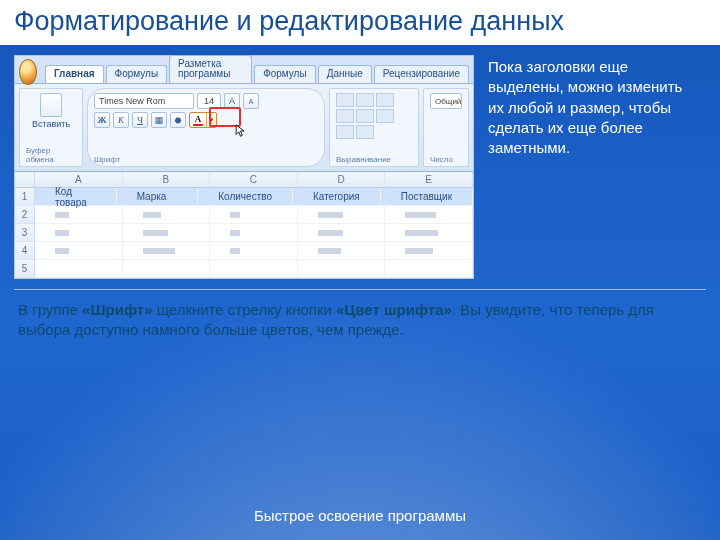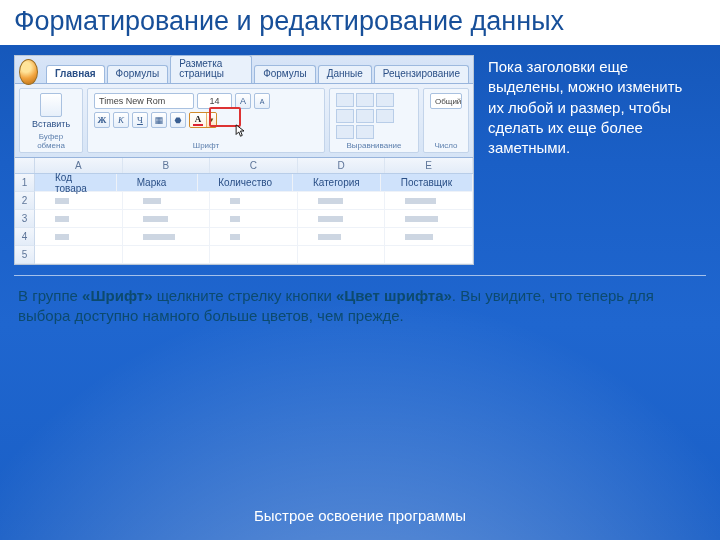--- a/index.html
+++ b/index.html
@@ -46,42 +46,42 @@
     background:linear-gradient(#eaf1fb,#d6e4f6);
     border-bottom:1px solid #97b4dc;
     min-height:72px;
   }
   .rgroup {
     border:1px solid #c3d4ea; background:#f2f7fd;
     border-radius:2px; padding:4px 6px 2px; position:relative;
     display:flex; flex-direction:column; justify-content:space-between;
   }
   .rgroup .glabel {
-    font-size:8px; color:#5c7fad; text-align:center; margin-top:2px;
+    font-size:8px; color:#5c7fad; text-align:left; margin-top:16px;
   }
   .clip-group { width:64px; }
   .paste {
     display:flex; flex-direction:column; align-items:center; gap:2px;
     font-size:9px; color:#2a4f86;
   }
   .paste-icon {
     width:22px; height:24px;
     background:linear-gradient(#fff,#e6effa);
     border:1px solid #a9c1e0; border-radius:2px;
   }
-  .font-group { flex:1; }
+  .font-group { flex:1;border-radius:18px; }
   .font-controls { display:flex; flex-direction:column; gap:3px; }
   .frow { display:flex; align-items:center; gap:3px; }
   .fbox {
     height:16px; border:1px solid #a9c1e0; background:#fff;
     font-size:9px; color:#444; padding:1px 4px; display:flex; align-items:center;
     border-radius:2px;
   }
   .fname { width:100px; }
-  .fsize { width:35px; justify-content:center; }
+  .fsize { width:24px; justify-content:center; }
   .mini {
     width:16px; height:16px; border:1px solid #a9c1e0;
     background:linear-gradient(#fff,#e6effa); border-radius:2px;
     display:flex; align-items:center; justify-content:center;
     font-size:9px; color:#3a5f92;
   }
   .mini.b { font-weight:bold; font-family:"Times New Roman",serif; }
   .mini.i { font-style:italic; font-family:"Times New Roman",serif; }
   .mini.u { text-decoration:underline; font-family:"Times New Roman",serif; }
   .color-split {
@@ -160,21 +160,21 @@
 <div class="slide-title">Форматирование и редактирование данных</div>
 
 <div class="main">
   <div class="shot-wrap">
     <div class="shot">
 
       <div class="tabrow">
         <div class="office-btn"></div>
         <div class="tab active">Главная</div>
         <div class="tab">Формулы</div>
-        <div class="tab">Разметка страницы</div>
+        <div class="tab">Разметка программы</div>
         <div class="tab">Формулы</div>
         <div class="tab">Данные</div>
         <div class="tab">Рецензирование</div>
       </div>
 
       <div class="ribbon">
         <div class="rgroup clip-group">
           <div class="paste">
             <div class="paste-icon"></div>
             <span>Вставить</span>

